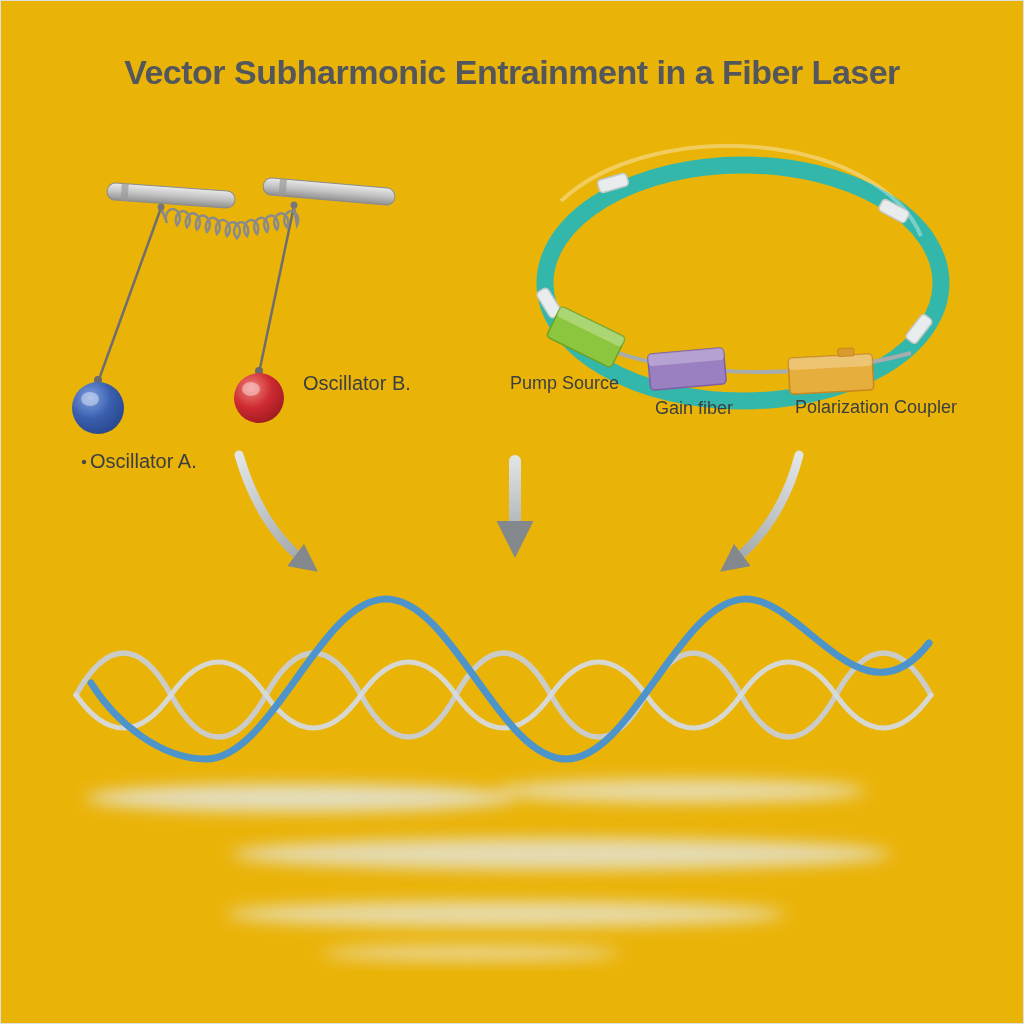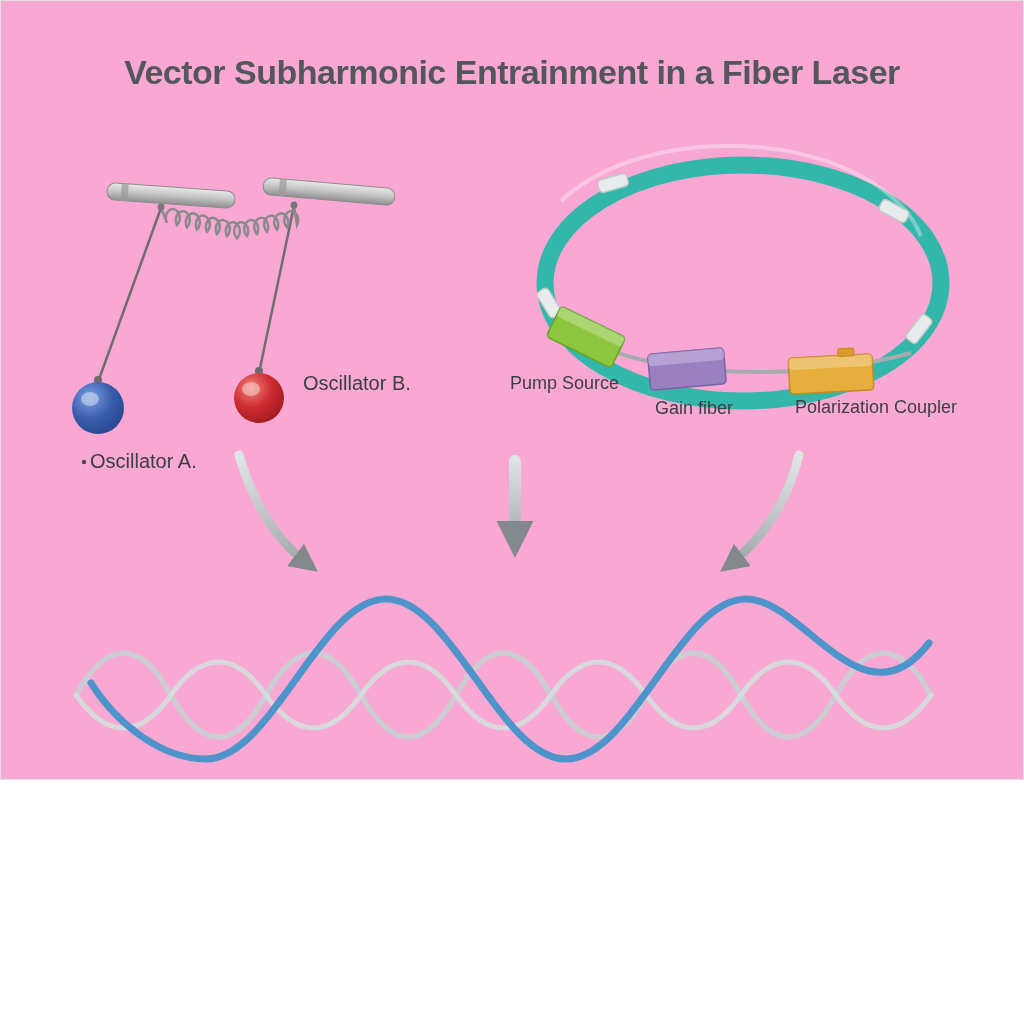--- a/index.html
+++ b/index.html
@@ -1,20 +1,20 @@
 <!DOCTYPE html>
 <html><head>
 <meta charset="utf-8">
 <style>
   html, body { margin: 0; padding: 0; background: #ffffff; }
   .canvas {
     position: relative;
     width: 1024px;
-    height: 780px;
-    background: #f9a8d4;
+    height: 1024px;
+    background: #eab308;
     border: 1px solid #e0e0e0;
     box-sizing: border-box;
     overflow: hidden;
     font-family: "Liberation Sans", sans-serif;
   }
   .title {
     position: absolute;
     top: 52px;
     left: 0;
     width: 100%;

